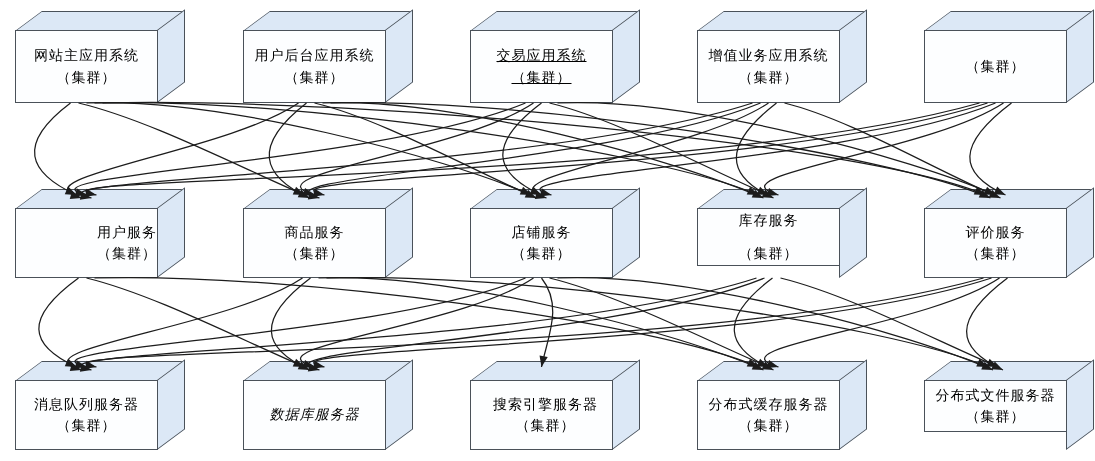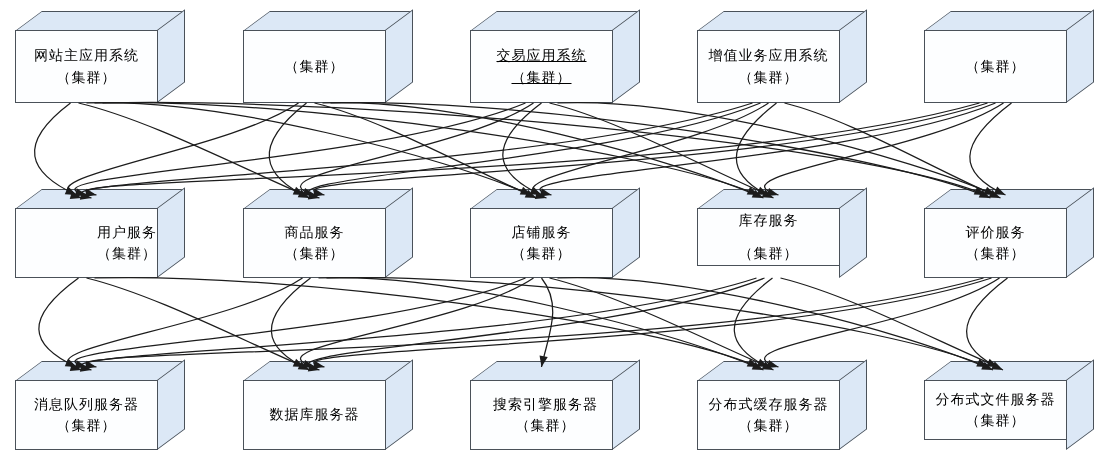--- a/index.html
+++ b/index.html
@@ -232,20 +232,21 @@
       <div class="f-side" style="height: 73px;"></div>
       <div class="f-front" style="height: 73px;">
         <span class="lbl">网站主应用系统</span>
         <span class="lbl">（集群）</span>
       </div>
     </div>
     <div class="node" style="left: 243px; top: 10px; width: 170px; height: 93px;">
       <div class="f-top"></div>
       <div class="f-side" style="height: 73px;"></div>
       <div class="f-front" style="height: 73px;">
+        <span class="lbl">用户后台应用系统</span>
         <span class="lbl">（集群）</span>
       </div>
     </div>
     <div class="node" style="left: 470px; top: 10px; width: 170px; height: 93px;">
       <div class="f-top"></div>
       <div class="f-side" style="height: 73px;"></div>
       <div class="f-front" style="height: 73px; text-decoration: underline;">
         <span class="lbl">交易应用系统</span>
         <span class="lbl">（集群）</span>
       </div>
@@ -306,21 +307,21 @@
       </div>
     </div>
     <div class="node" style="left: 15px; top: 360px; width: 170px; height: 90px;">
       <div class="f-top"></div>
       <div class="f-side" style="height: 70px;"></div>
       <div class="f-front" style="height: 70px;">
         <span class="lbl">消息队列服务器</span>
         <span class="lbl">（集群）</span>
       </div>
     </div>
-    <div class="node" style="left: 243px; top: 360px; width: 170px; height: 90px;">
+    <div class="node" style="left: 243px; top: 360px; width: 170px; height: 90px; font-style: italic;">
       <div class="f-top"></div>
       <div class="f-side" style="height: 70px;"></div>
       <div class="f-front" style="height: 70px;">
         <span class="lbl">数据库服务器</span>
       </div>
     </div>
     <div class="node" style="left: 470px; top: 360px; width: 170px; height: 90px;">
       <div class="f-top"></div>
       <div class="f-side" style="height: 70px;"></div>
       <div class="f-front" style="height: 70px; padding-left: 8px;">
@@ -332,18 +333,18 @@
       <div class="f-top"></div>
       <div class="f-side" style="height: 70px;"></div>
       <div class="f-front" style="height: 70px; font-family: Liberation Serif, serif;">
         <span class="lbl">分布式缓存服务器</span>
         <span class="lbl">（集群）</span>
       </div>
     </div>
     <div class="node" style="left: 924px; top: 360px; width: 170px; height: 90px;">
       <div class="f-top"></div>
       <div class="f-side" style="height: 70px;"></div>
-      <div class="f-front" style="height: 60px; font-family: Liberation Serif, serif;">
+      <div class="f-front" style="height: 52px; font-family: Liberation Serif, serif;">
         <span class="lbl">分布式文件服务器</span>
         <span class="lbl">（集群）</span>
       </div>
     </div>
   </div>
 
 </body></html>

